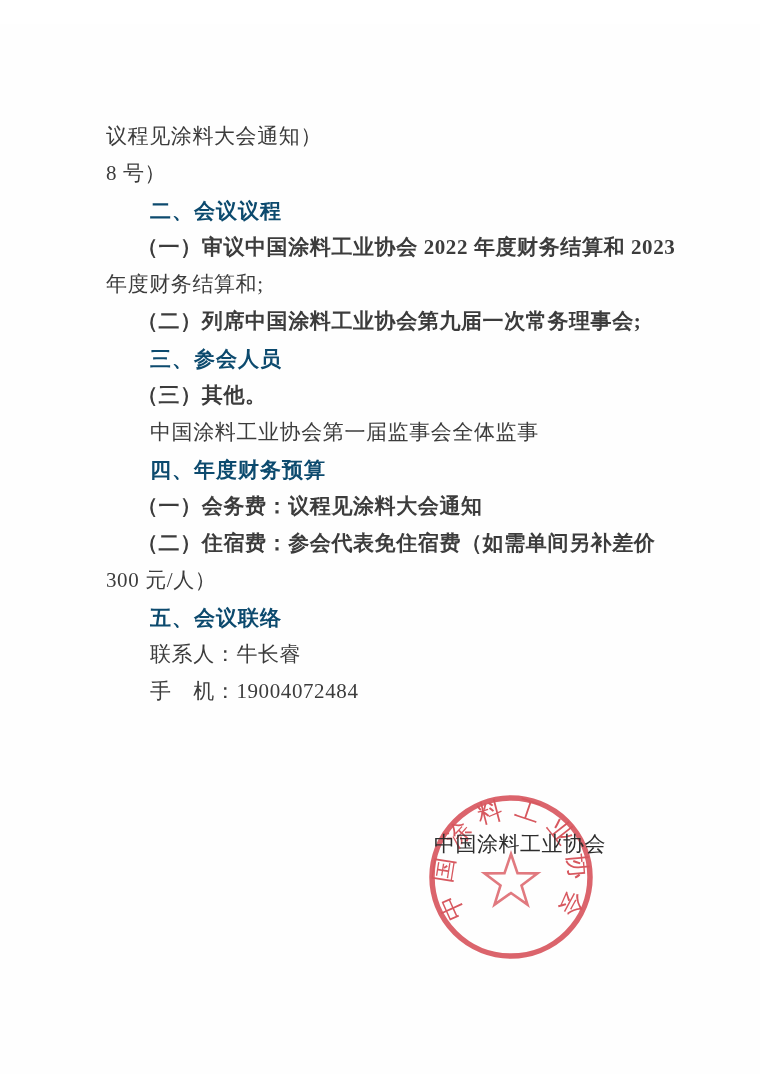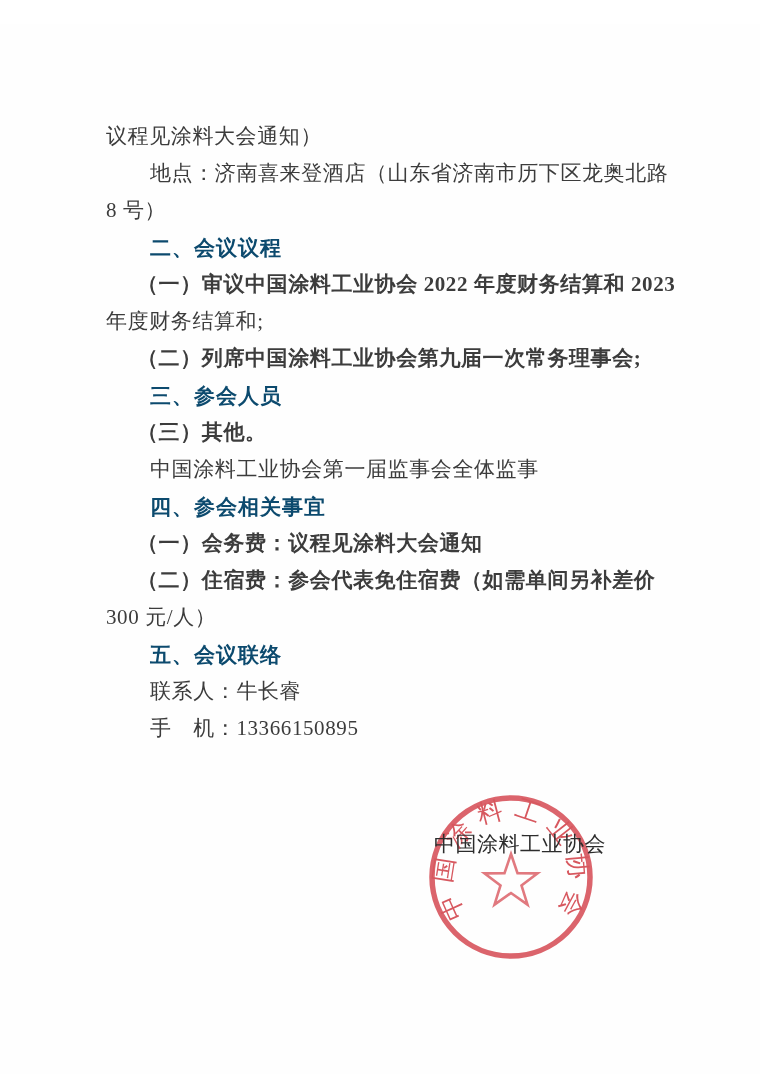--- a/index.html
+++ b/index.html
@@ -75,36 +75,35 @@
     fill: #d44a52;
   }
 </style>
 </head>
 <body>
 
 <div class="page">
 
   <div class="text-block">
     <div class="ln">议程见涂料大会通知）</div>
-    <div class="ln i2">地点：济南喜来登酒店（山东省济南市历下区龙奥北路</div>
     <div class="ln">8 号）</div>
     <div class="ln i2 hd">二、会议议程</div>
     <div class="ln ip">（一）审议中国涂料工业协会 2022 年度财务结算和 2023</div>
     <div class="ln">年度财务结算和;</div>
     <div class="ln ip">（二）列席中国涂料工业协会第九届一次常务理事会;</div>
     <div class="ln i2 hd">三、参会人员</div>
     <div class="ln ip">（三）其他。</div>
     <div class="ln i2">中国涂料工业协会第一届监事会全体监事</div>
-    <div class="ln i2 hd">四、参会相关事宜</div>
+    <div class="ln i2 hd">四、年度财务预算</div>
     <div class="ln ip">（一）会务费：议程见涂料大会通知</div>
     <div class="ln ip">（二）住宿费：参会代表免住宿费（如需单间另补差价</div>
     <div class="ln">300 元/人）</div>
     <div class="ln i2 hd">五、会议联络</div>
     <div class="ln i2">联系人：牛长睿</div>
-    <div class="ln i2">手　机：13366150895</div>
+    <div class="ln i2">手　机：19004072484</div>
   </div>
 
   <svg class="seal" viewBox="-86 -86 172 172" xmlns="http://www.w3.org/2000/svg">
     <circle cx="0" cy="1" r="79" fill="none" stroke="#d4454e" stroke-width="5.5" stroke-opacity="0.9"></circle>
     <polygon fill="none" stroke="#d8545c" stroke-width="2.6" stroke-opacity="0.85" points="0,-25 6.5,-5.9 26.6,-5.65 10.5,6.4 16.5,25.65 0,14 -16.5,25.65 -10.5,6.4 -26.6,-5.65 -6.5,-5.9" transform="translate(0,3)"></polygon>
     <path id="sealArc" d="M -41.0 42.0 A 58.7 58.7 0 1 1 41.0 42.0" fill="none" stroke="none"></path>
     <text class="seal-text">
       <textPath href="#sealArc" startOffset="5">中国涂料工业协会</textPath>
     </text>
   </svg>

